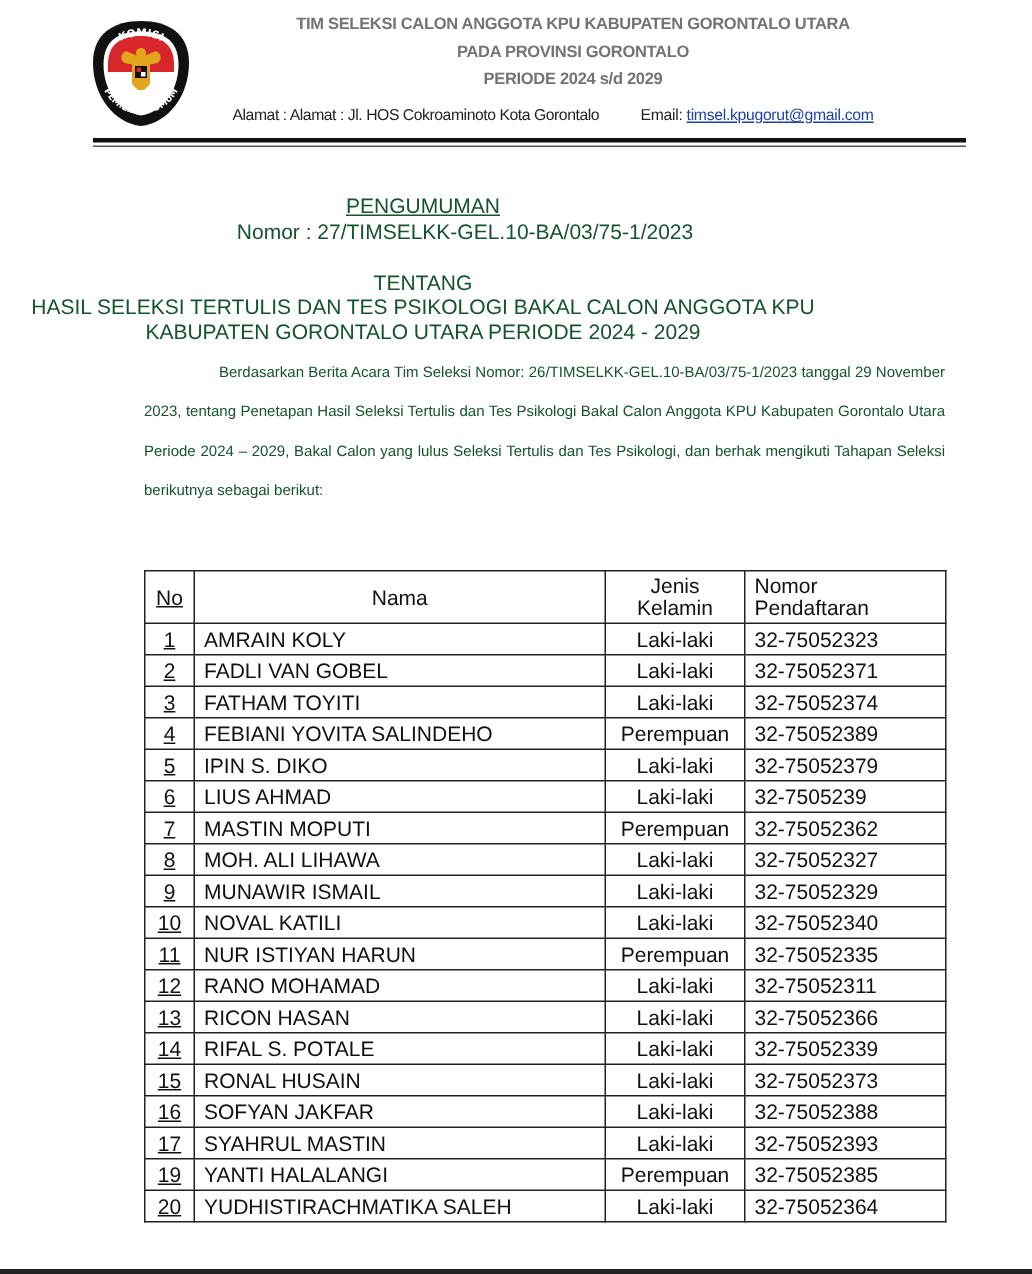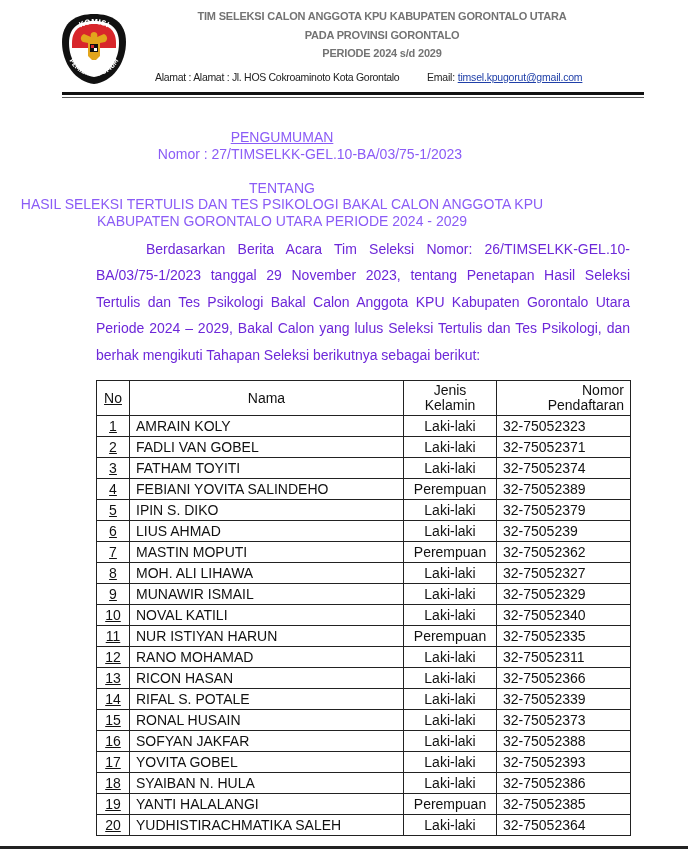--- a/index.html
+++ b/index.html
@@ -14,43 +14,43 @@
   .kop1 { top: 10px; left: 132px; width: 500px; text-align: center; }
   .kop2 { top: 29px; left: 132px; width: 500px; text-align: center; }
   .kop3 { top: 47px; left: 132px; width: 500px; text-align: center; }
   .addr { top: 71px; left: 155px; font-size: 10.5px; letter-spacing: -0.3px; color: #222; }
   .email-wrap { top: 71px; left: 427px; font-size: 10.5px; letter-spacing: -0.2px; color: #222; }
   .email-link { color: #1f3fa8; text-decoration: underline; }
   .rule-thick { left: 62px; top: 92px; width: 582px; height: 3px; background: #111; }
   .rule-thin  { left: 62px; top: 97px; width: 582px; height: 1px; background: #555; }
 
   
-  .center { left: 0; width: 564px; text-align: center; font-size: 14px; color: #8b5cf6; }
+  .center { left: 0; width: 564px; text-align: center; font-size: 14px; color: #14532d; }
   .t-peng { top: 129px; text-decoration: underline; }
   .t-nomor { top: 146px; padding-left: 28px; }
   .t-tentang { top: 180px; }
   .t-hasil1 { top: 196px; }
   .t-hasil2 { top: 213px; }
 
   
-  .para { left: 96px; width: 534px; top: 236px; font-size: 14px; line-height: 26.4px;
-          text-align: justify; color: #6d28d9; }
+  .para { left: 96px; width: 534px; top: 236px; font-size: 10px; line-height: 26.4px;
+          text-align: justify; color: #14532d; }
   .para .indent { display: inline-block; width: 50px; }
 
   
   table.peserta { position: absolute; left: 96px; top: 380px; border-collapse: collapse;
                   font-size: 14px; color: #111; }
   table.peserta th, table.peserta td { border: 1.2px solid #222; padding: 0 6px; }
   table.peserta th { font-weight: normal; height: 34px; line-height: 15px; text-align: center; }
   table.peserta td { height: 20px; line-height: 20px; }
   .c-no { width: 20px; text-align: center; text-decoration: underline; }
   .c-nama { width: 261px; text-align: left; }
   .c-jk { width: 80px; text-align: center; }
   .c-nd { width: 121px; text-align: left; }
-  table.peserta th.c-nd { text-align: right; }
+  table.peserta th.c-nd { text-align: left; }
 
   .bottom-rule { left: 0; top: 846px; width: 688px; height: 3px; background: #222; }
 </style>
 </head>
 <body>
 
 <div class="abs logo">
   <svg width="68" height="74" viewBox="0 0 68 74">
 
     <path d="M34 2 C52 2 66 10 66 30 C66 52 52 70 34 72 C16 70 2 52 2 30 C2 10 16 2 34 2 Z" fill="#111"></path>
@@ -203,29 +203,23 @@
         <td class="c-nd">32-75052373</td>
       </tr>
       <tr>
         <td class="c-no">16</td>
         <td class="c-nama">SOFYAN JAKFAR</td>
         <td class="c-jk">Laki-laki</td>
         <td class="c-nd">32-75052388</td>
       </tr>
       <tr>
         <td class="c-no">17</td>
-        <td class="c-nama">YOVITA GOBEL</td>
+        <td class="c-nama">SYAHRUL MASTIN</td>
         <td class="c-jk">Laki-laki</td>
         <td class="c-nd">32-75052393</td>
-      </tr>
-      <tr>
-        <td class="c-no">18</td>
-        <td class="c-nama">SYAIBAN N. HULA</td>
-        <td class="c-jk">Laki-laki</td>
-        <td class="c-nd">32-75052386</td>
       </tr>
       <tr>
         <td class="c-no">19</td>
         <td class="c-nama">YANTI HALALANGI</td>
         <td class="c-jk">Perempuan</td>
         <td class="c-nd">32-75052385</td>
       </tr>
       <tr>
         <td class="c-no">20</td>
         <td class="c-nama">YUDHISTIRACHMATIKA SALEH</td>

